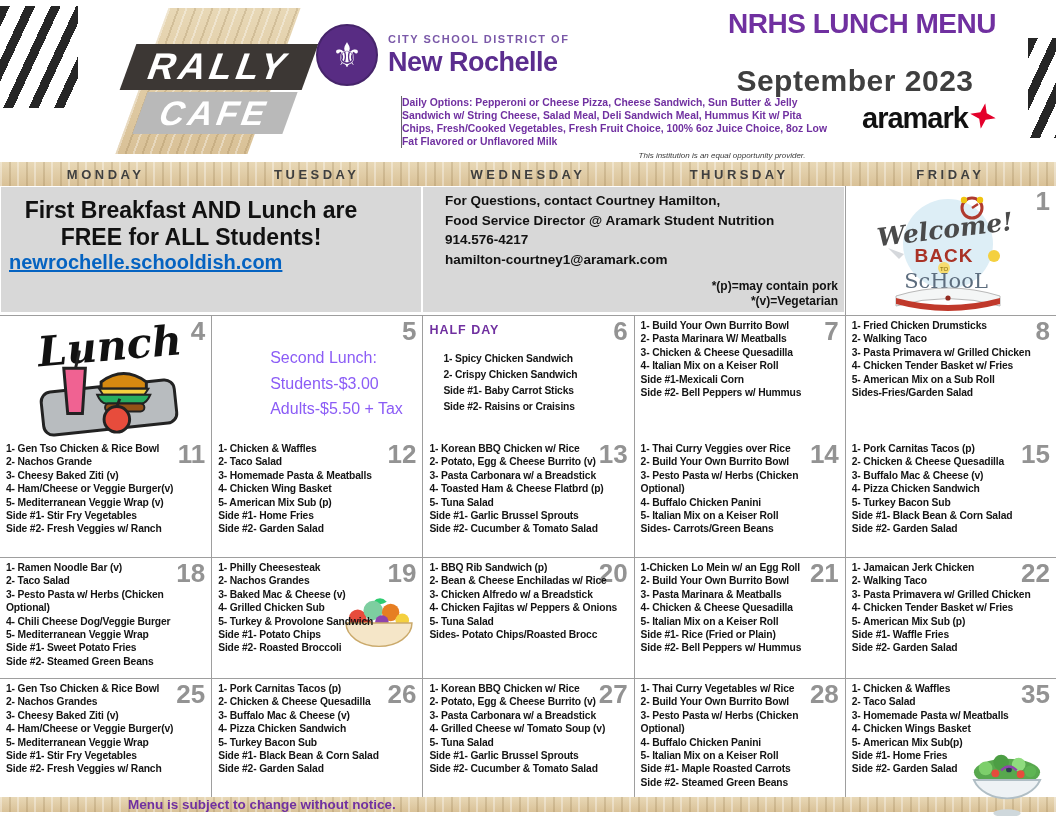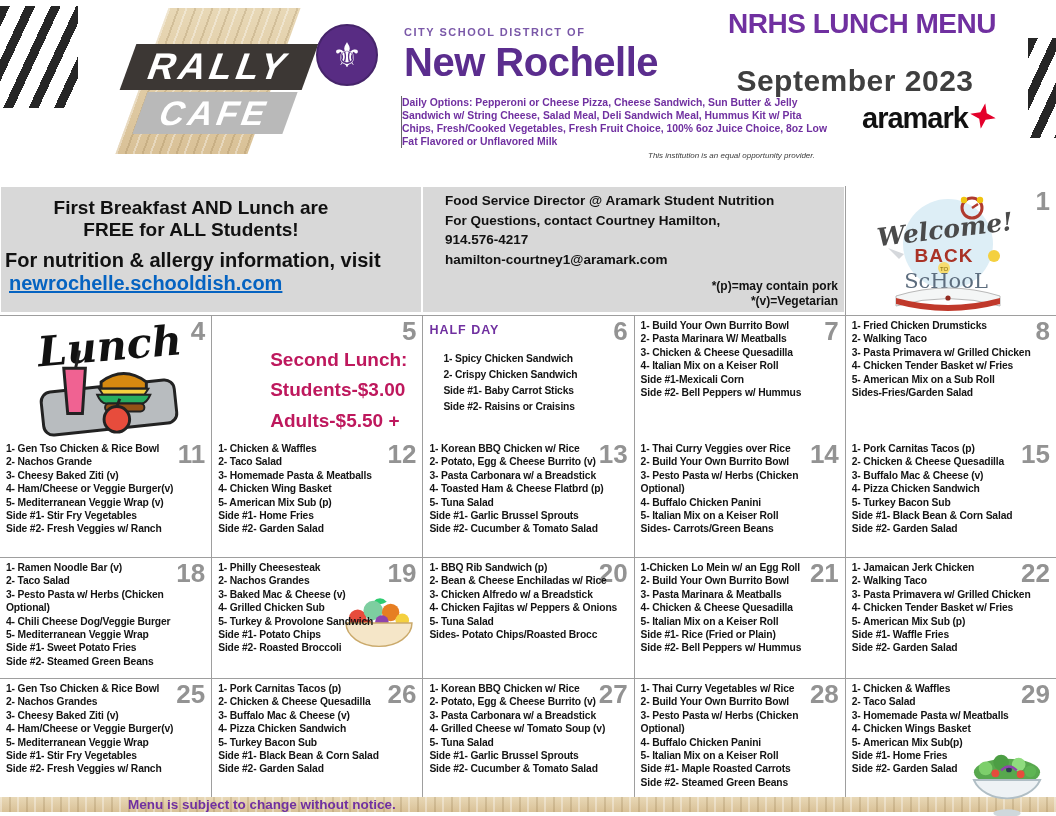--- a/index.html
+++ b/index.html
@@ -21,49 +21,49 @@
   .rally-wood{position:absolute;left:142px;top:8px;width:132px;height:146px;transform:skewX(-20deg);}
   .rally-band{position:absolute;transform:skewX(-20deg);display:flex;align-items:center;justify-content:center;
     color:#fff;font-weight:bold;letter-spacing:4px;}
   .rally-top{left:128px;top:44px;width:182px;height:46px;background:#3c3734;font-size:37px;}
   .rally-bottom{left:140px;top:92px;width:150px;height:42px;background:#b9b9b9;font-size:34px;}
 
   
   .district{position:absolute;left:316px;top:24px;display:flex;align-items:center;}
   .district-circle{width:58px;height:58px;border-radius:50%;background:#582c83;color:#fff;
     display:flex;align-items:center;justify-content:center;font-size:34px;border:2px solid #46246b;}
-  .district-text{margin-left:26px;}
+  .district-text{margin-left:10px;}
   .district-small{color:#7a58a8;font-size:11px;letter-spacing:1.5px;font-weight:bold;}
-  .district-name{color:#5b2d8e;font-size:40px;font-weight:bold;letter-spacing:-0.5px;margin-top:2px;}
+  .district-name{color:#5b2d8e;font-size:27px;font-weight:bold;letter-spacing:-0.5px;margin-top:2px;}
 
   
   .menu-title{position:absolute;left:712px;top:8px;width:300px;text-align:center;
     color:#7030A0;font-size:28px;font-weight:bold;letter-spacing:-0.5px;}
   .month-title{position:absolute;left:694px;top:64px;width:322px;text-align:center;
     color:#3f3f3f;font-size:30px;font-weight:bold;letter-spacing:0.5px;}
 
   .daily-options{position:absolute;left:401px;top:96px;width:428px;color:#7030A0;
     font-size:10.4px;font-weight:bold;line-height:1.25;border-left:1.5px solid #666;}
-  .equal-opp{position:absolute;left:648px;top:151px;width:220px;color:#3a3a3a;
-    font-size:8px;font-style:italic;}
+  .equal-opp{position:absolute;left:612px;top:151px;width:220px;color:#3a3a3a;
+    font-size:8px;font-style:italic;text-align:center;}
 
   
   .aramark{position:absolute;left:862px;top:102px;display:flex;align-items:center;}
   .aramark-word{color:#111;font-size:29px;font-weight:bold;letter-spacing:-1px;}
   .aramark-star{margin-left:2px;margin-top:-6px;transform:rotate(10deg);}
 
   
   .dayhead-row{position:absolute;left:0;top:162px;width:1056px;height:24px;display:grid;
     grid-template-columns:repeat(5,1fr);align-items:center;}
   .dayhead{color:#3f3f3f;font-size:13px;font-weight:bold;letter-spacing:3.5px;text-align:center;}
 
   .week1-row{position:absolute;left:0;top:186px;width:1056px;height:129px;display:grid;
     grid-template-columns:422px 423px 211px;}
   .cell-free,.cell-contact{background:#d8d8d8;margin:1px 1px 3px 1px;position:relative;}
-  .free-line1,.free-line2{font-size:19px;font-weight:bold;color:#111;text-align:center;padding-right:40px;}
+  .free-line1,.free-line2{font-size:23px;font-weight:bold;color:#111;text-align:center;padding-right:40px;}
   .free-line1{margin-top:10px;}
   .free-line3{font-size:20px;font-weight:bold;color:#111;padding-left:4px;margin-top:8px;}
   .free-link{display:inline-block;font-size:20px;font-weight:bold;color:#0563C1;
     text-decoration:underline;padding-left:8px;}
   .cell-contact{padding:4px 0 0 22px;}
   .contact-line{font-size:13.5px;font-weight:bold;color:#111;line-height:1.45;}
   .legend{position:absolute;right:6px;bottom:2px;text-align:right;}
   .legend div{font-size:12px;font-weight:bold;color:#111;line-height:1.3;}
   .cell-fri1{position:relative;border-left:1px solid #9e9e9e;background:#fff;}
   .welcome-wrap{position:absolute;left:26px;top:6px;}
@@ -72,21 +72,21 @@
   .week-row{display:grid;grid-template-columns:repeat(5,1fr);border-top:1px solid #9e9e9e;}
   .cell{position:relative;background:#fff;border-left:1px solid #9e9e9e;padding:3px 2px 0 6px;overflow:visible;}
   .cell:first-child{border-left:none;}
   .date-num{position:absolute;top:0;right:6px;font-size:26px;font-weight:bold;color:#939393;z-index:0;}
   .mline{position:relative;z-index:1;font-size:10.3px;font-weight:bold;color:#141414;
     line-height:1.3;letter-spacing:-0.15px;}
   .half-day{color:#7030A0;font-size:12.5px;font-weight:bold;
     padding-right:34px;margin:4px 0 14px 0;letter-spacing:1px;}
   .cell-6 .mline{margin-left:14px;line-height:1.55;}
   .big-lines{margin:26px 0 0 52px;}
-  .big-lines div{font-size:19px;font-weight:bold;color:#be185d;line-height:1.6;}
+  .big-lines div{font-size:16px;font-weight:normal;color:#8b5cf6;line-height:1.6;}
   .img-lunch{display:flex;justify-content:center;margin-top:2px;}
   .img-fruit-bowl{position:absolute;right:3px;top:36px;z-index:0;}
   .img-salad-bowl{position:absolute;right:8px;top:68px;z-index:3;}
 
   .footer{position:absolute;left:0;top:797px;width:1056px;height:15px;display:flex;align-items:center;}
   .footer span{margin-left:128px;color:#7030A0;font-size:13.5px;font-weight:bold;}
 </style>
 </head>
 <body>
 
@@ -115,31 +115,37 @@
   <div class="daily-options">Daily Options: Pepperoni or Cheese Pizza, Cheese Sandwich, Sun Butter &amp; Jelly Sandwich w/ String Cheese, Salad Meal, Deli Sandwich Meal, Hummus Kit w/ Pita Chips, Fresh/Cooked Vegetables, Fresh Fruit Choice, 100% 6oz Juice Choice, 8oz Low Fat Flavored or Unflavored Milk</div>
   <div class="equal-opp">This institution is an equal opportunity provider.</div>
 
   <div class="aramark">
     <span class="aramark-word">aramark</span>
     <svg class="aramark-star" width="26" height="26" viewBox="0 0 24 24">
       <path d="M12 0 L15 9 L24 12 L15 15 L12 24 L9 15 L0 12 L9 9 Z" fill="#E4002B"></path>
     </svg>
   </div>
 
+  <div class="dayhead-row wood">
+    <div class="dayhead">MONDAY</div>
+    <div class="dayhead">TUESDAY</div>
+    <div class="dayhead">WEDNESDAY</div>
+    <div class="dayhead">THURSDAY</div>
+    <div class="dayhead">FRIDAY</div>
+  </div>
 
   <div class="week1-row">
     <div class="cell-free">
       <div class="free-line1">First Breakfast AND Lunch are</div>
       <div class="free-line2">FREE for ALL Students!</div>
-      <div class="free-line3">For nutrition &amp; allergy information, visit</div>
       <a class="free-link" href="#">newrochelle.schooldish.com</a>
     </div>
     <div class="cell-contact">
+      <div class="contact-line">For Questions, contact Courtney Hamilton,</div>
       <div class="contact-line">Food Service Director @ Aramark Student Nutrition</div>
-      <div class="contact-line">For Questions, contact Courtney Hamilton,</div>
       <div class="contact-line">914.576-4217</div>
       <div class="contact-line">hamilton-courtney1@aramark.com</div>
       <div class="legend">
         <div>*(p)=may contain pork</div>
         <div>*(v)=Vegetarian</div>
       </div>
     </div>
     <div class="cell-fri1">
       <span class="date-num">1</span>
       <div class="welcome-wrap">
@@ -367,21 +373,21 @@
           <span class="date-num">28</span>
           <div class="mline">1- Thai Curry Vegetables w/ Rice</div>
           <div class="mline">2- Build Your Own Burrito Bowl</div>
           <div class="mline">3- Pesto Pasta w/ Herbs (Chicken Optional)</div>
           <div class="mline">4- Buffalo Chicken Panini</div>
           <div class="mline">5- Italian Mix on a Keiser Roll</div>
           <div class="mline">Side #1- Maple Roasted Carrots</div>
           <div class="mline">Side #2- Steamed Green Beans</div>
         </div>
         <div class="cell cell-29">
-          <span class="date-num">29</span>
+          <span class="date-num">35</span>
           <div class="mline">1- Chicken &amp; Waffles</div>
           <div class="mline">2- Taco Salad</div>
           <div class="mline">3- Homemade Pasta w/ Meatballs</div>
           <div class="mline">4- Chicken Wings Basket</div>
           <div class="mline">5- American Mix Sub(p)</div>
           <div class="mline">Side #1- Home Fries</div>
           <div class="mline">Side #2- Garden Salad</div>
           <div class="img-salad-bowl">
   <svg width="82" height="72" viewBox="0 0 84 74">
     <ellipse cx="42" cy="26" rx="34" ry="14" fill="#58a84e"></ellipse>

